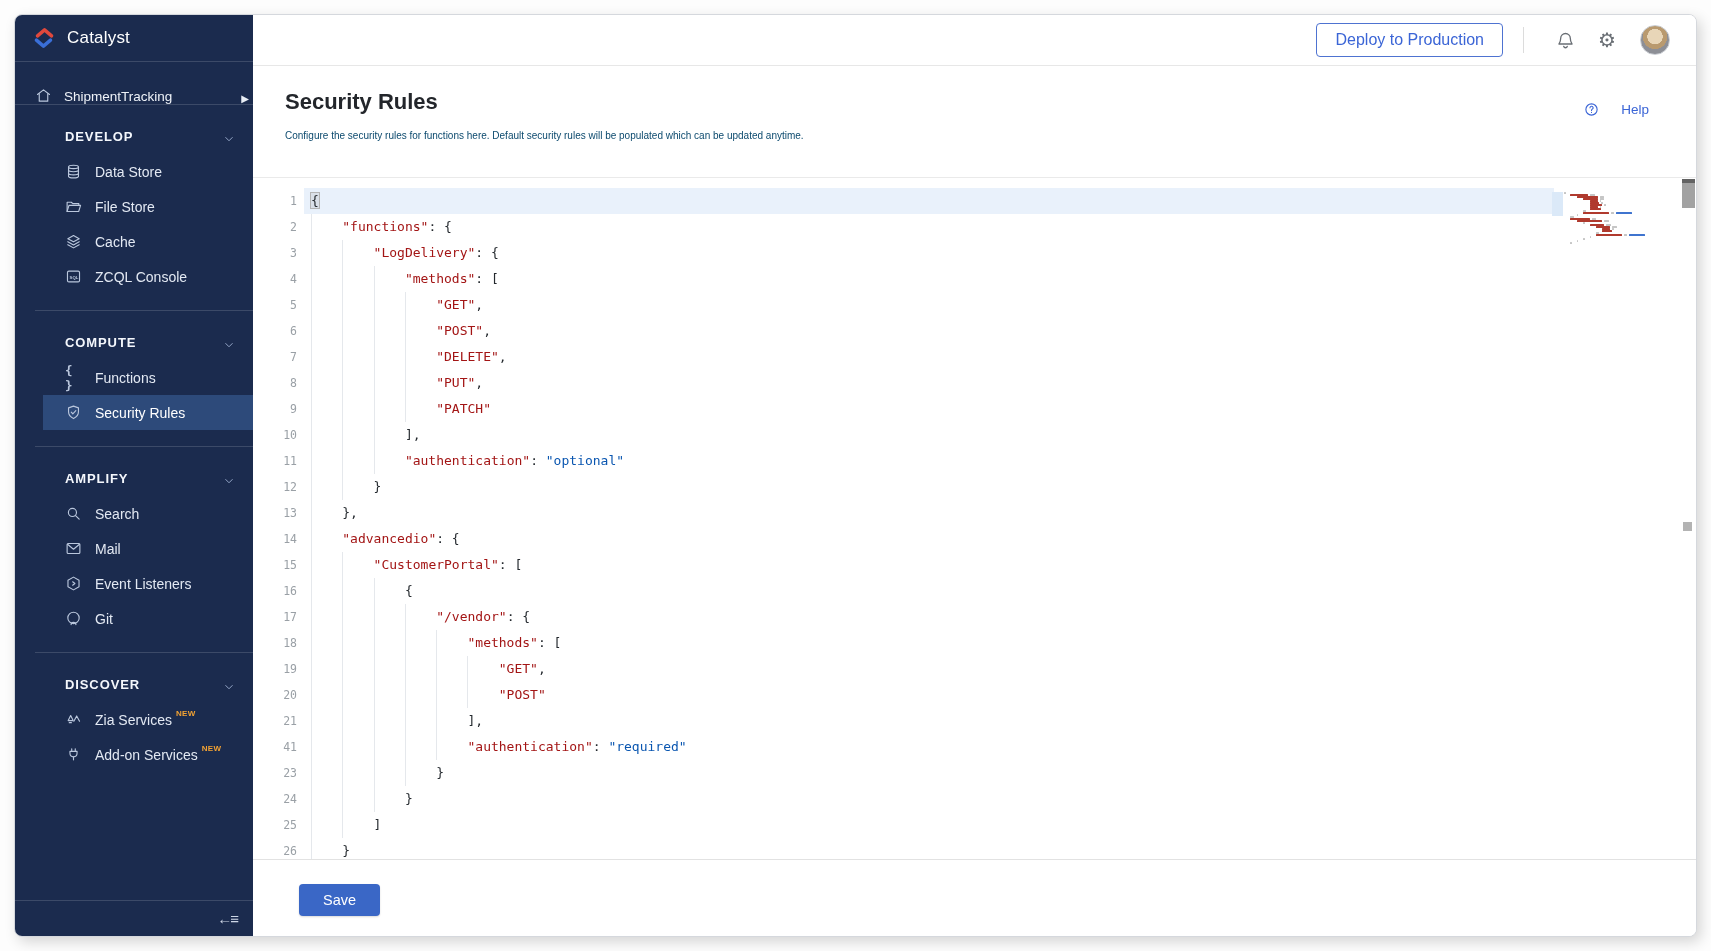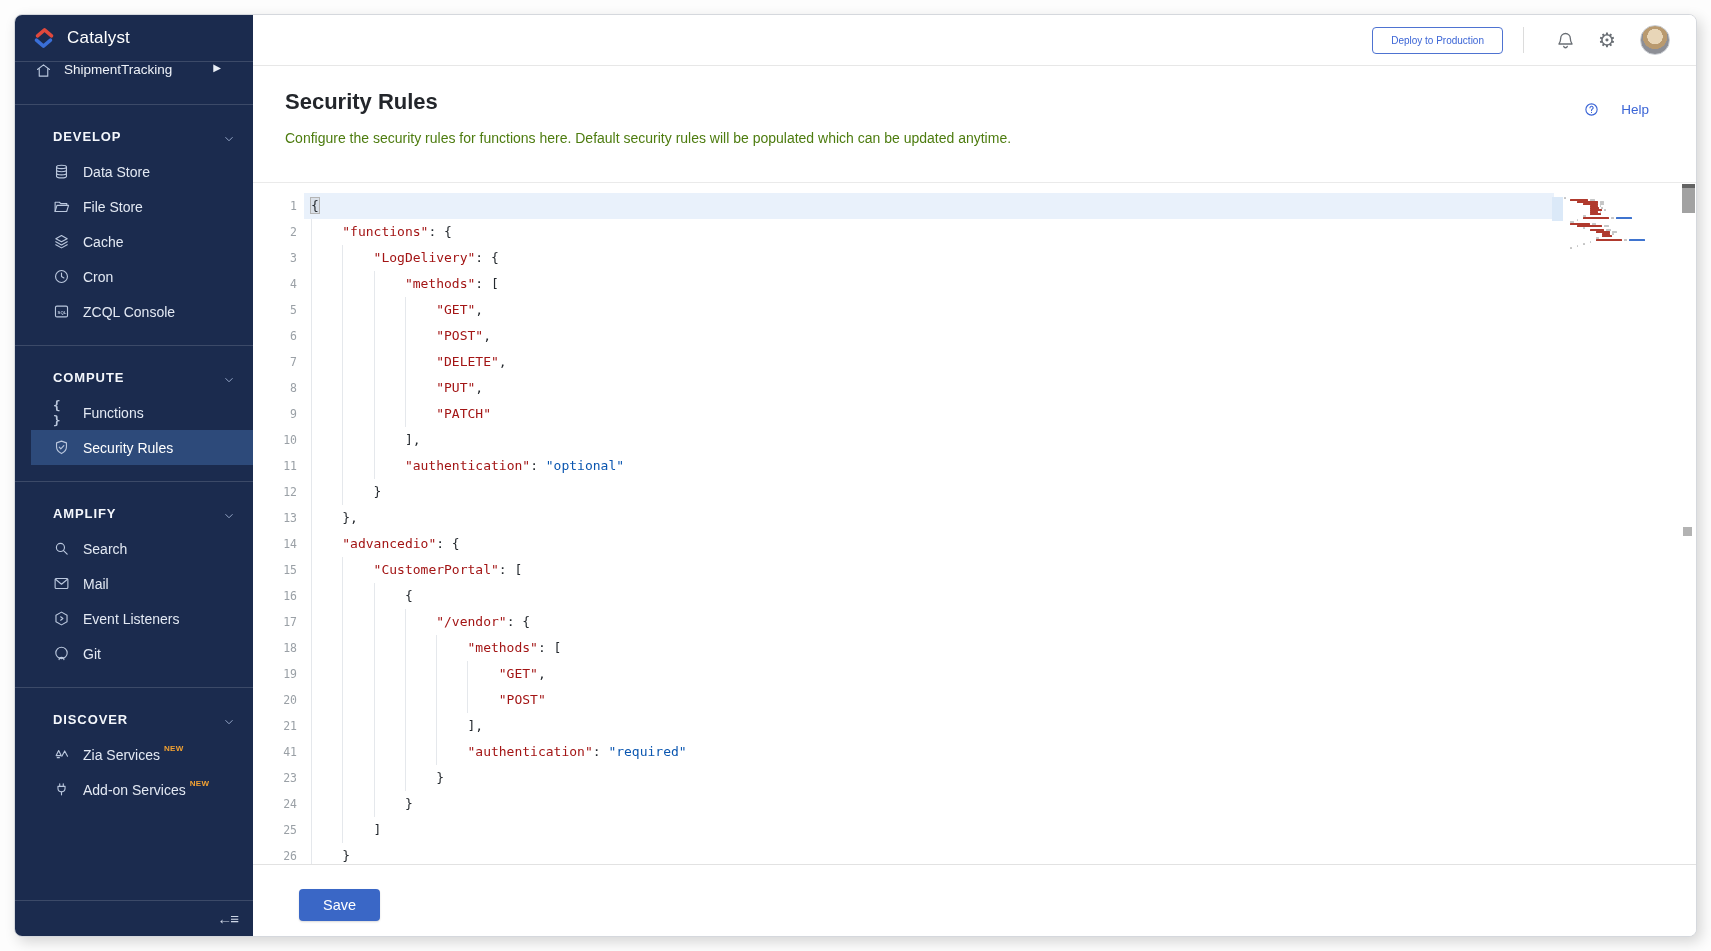--- a/index.html
+++ b/index.html
@@ -8,26 +8,26 @@
   .viewport { position:relative; width:1711px; height:951px; overflow:hidden; }
   .card { position:absolute; left:14px; top:14px; width:1683px; height:923px;
           background:#fff; border:1px solid #d5d8dd; border-radius:8px;
           box-shadow:4px 5px 14px rgba(0,0,0,.16); display:flex; overflow:hidden; }
 
   
   .sidebar { width:238px; flex:none; background:#1b2b4e; color:#dde4f0; display:flex; flex-direction:column; }
   .logo-row { height:47px; display:flex; align-items:center; padding:16px 16px; border-bottom:1px solid rgba(255,255,255,.15); }
   .logo-ic { width:26px; height:26px; margin-right:10px; }
   .brand { color:#fff; font-size:17px; letter-spacing:.2px; }
-  .project-row { height:43px; display:flex; align-items:flex-start; padding:0 32px 0 20px;
+  .project-row { height:43px; display:flex; align-items:flex-end; padding:0 4px 0 20px;
                  border-bottom:1px solid rgba(255,255,255,.15); cursor:pointer; }
   .project-row .s-ic { margin-right:12px; }
   .project-name { font-size:13.5px; color:#eef2f8; flex:1; }
   .proj-arrow { color:#e8edf5; font-size:10px; }
-  .s-section { padding:14px 0 16px 16px; border-bottom:1px solid rgba(255,255,255,.15); }
+  .s-section { padding:14px 0 16px 8px; border-bottom:1px solid rgba(255,255,255,.15);margin-left:20px; }
   .s-section:last-of-type { border-bottom:none; }
   .s-head { display:flex; align-items:center; justify-content:space-between;
             padding:10px 18px 10px 22px; cursor:pointer; }
   .s-head-label { font-size:13px; font-weight:bold; color:#f4f7fc; letter-spacing:.9px; }
   .s-chev { color:#93a5c6; width:12px; height:12px; }
   .s-item { display:flex; align-items:center; height:35px; padding:0 12px 0 22px; cursor:pointer; }
   .s-item.active { background:#2d4a7a; }
   .s-ic { width:17px; height:17px; color:#bac7dd; display:inline-flex; align-items:center; justify-content:center; flex:none; }
   .s-ic svg { width:17px; height:17px; }
   .s-lb { font-size:14px; color:#e3e9f3; margin-left:13px; white-space:nowrap; }
@@ -35,32 +35,32 @@
   .braces-glyph { font-family:"DejaVu Sans Mono", monospace; font-size:12.5px; font-weight:bold; color:#bac7dd; }
   .new-badge { font-size:8px; font-weight:bold; color:#f2a233; margin-left:4px; position:relative; top:-6px; letter-spacing:.3px; }
   .s-spacer { flex:1; }
   .collapse-row { height:36px; border-top:1px solid rgba(255,255,255,.15); display:flex; align-items:center; justify-content:flex-end; padding:0 16px; }
   .collapse-glyph { color:#cdd6e6; font-size:15px; cursor:pointer; letter-spacing:-2px; }
 
   
   .main { flex:1; display:flex; flex-direction:column; background:#fff; min-width:0; }
   .topbar { height:51px; flex:none; border-bottom:1px solid #e7e7e7; display:flex; align-items:center; justify-content:flex-end; padding-right:26px; }
   .deploy-btn { border:1px solid #4e73d1; color:#3b65d6; background:#fff; border-radius:4px;
-                font-size:10px; padding:7px 18px; cursor:pointer; font-family:inherit; }
+                font-size:16px; padding:7px 18px; cursor:pointer; font-family:inherit; }
   .tb-div { width:1px; height:26px; background:#dcdcdc; margin:0 20px; }
   .tb-ic { width:22px; height:22px; color:#6a6f75; margin:0 10px; cursor:pointer; display:inline-flex; align-items:center; justify-content:center; }
   .tb-ic svg { width:21px; height:21px; }
   .gear-glyph { font-size:20px; line-height:1; color:#6a6f75; }
   .avatar { width:30px; height:30px; border-radius:50%; margin-left:12px; cursor:pointer; flex:none;
             background:radial-gradient(circle at 50% 38%, #e8d6b8 0 34%, #b99a6f 35% 55%, #8d8f96 56% 100%);
             border:1px solid #c9cdd3; }
 
   .page-head { position:relative; padding:23px 47px 36px 32px; flex:none; }
   .page-title { font-size:22px; font-weight:600; color:#23262b; margin-bottom:15px; }
-  .page-desc { font-size:14px; color:#4d7c0f; }
+  .page-desc { font-size:10px; color:#0c4a6e; }
   .help-link { position:absolute; right:47px; top:36px; display:flex; align-items:center; gap:22px;
                color:#3b65d6; font-size:13.5px; cursor:pointer; }
   .help-link svg { width:15px; height:15px; }
 
   
   .editor { position:relative; flex:none; height:683px; border-top:1px solid #eaeaea; border-bottom:1px solid #e2e2e2;
             overflow:hidden; padding-top:10px; background:#fff; }
   .line { display:flex; height:26px; line-height:26px; font-family:"DejaVu Sans Mono", monospace; font-size:13px; }
   .line.cur { background:linear-gradient(to right, transparent 0 51px, #e9f1fb 51px 1301px, transparent 1301px); }
   .ln { flex:0 0 44px; text-align:right; color:#9aa0a6; font-size:11.5px; font-family:"DejaVu Sans Mono", monospace; }
@@ -146,29 +146,20 @@
             </div>
             <div class="s-item">
               <span class="s-ic">
                 <svg viewBox="0 0 24 24" fill="none" stroke="currentColor" stroke-width="1.6" stroke-linecap="round" stroke-linejoin="round">
                   <path d="M12 3.5 20 8 12 12.5 4 8 Z"></path>
                   <path d="M4 12.3 12 16.8 20 12.3"></path>
                   <path d="M4 16.5 12 21 20 16.5"></path>
                 </svg>
               </span>
               <span class="s-lb">Cache</span>
-            </div>
-            <div class="s-item">
-              <span class="s-ic">
-                <svg viewBox="0 0 24 24" fill="none" stroke="currentColor" stroke-width="1.6" stroke-linecap="round" stroke-linejoin="round">
-                  <circle cx="12" cy="12" r="8.4"></circle>
-                  <path d="M12 7.2 V12 L15.4 14"></path>
-                </svg>
-              </span>
-              <span class="s-lb">Cron</span>
             </div>
             <div class="s-item">
               <span class="s-ic">
                 <svg viewBox="0 0 24 24" fill="none" stroke="currentColor" stroke-width="1.6" stroke-linecap="round" stroke-linejoin="round">
                   <rect x="3.5" y="4.5" width="17" height="15" rx="2"></rect>
                   <text x="6.5" y="15.5" font-size="6" stroke="none" fill="currentColor" font-family="sans-serif" font-weight="bold">SQL</text>
                 </svg>
               </span>
               <span class="s-lb">ZCQL Console</span>
             </div>

